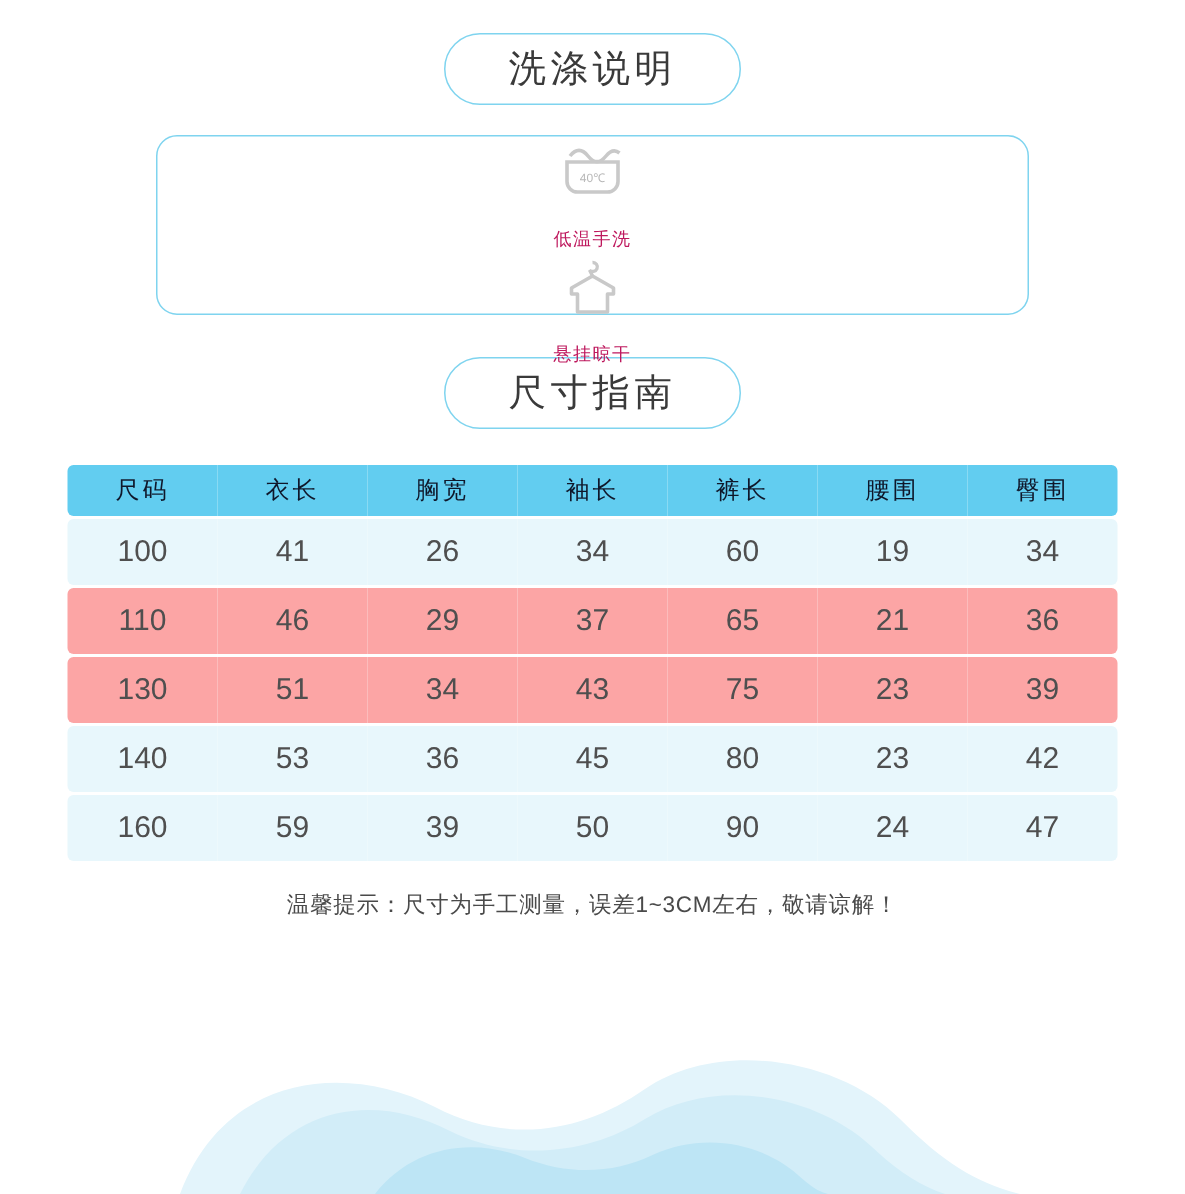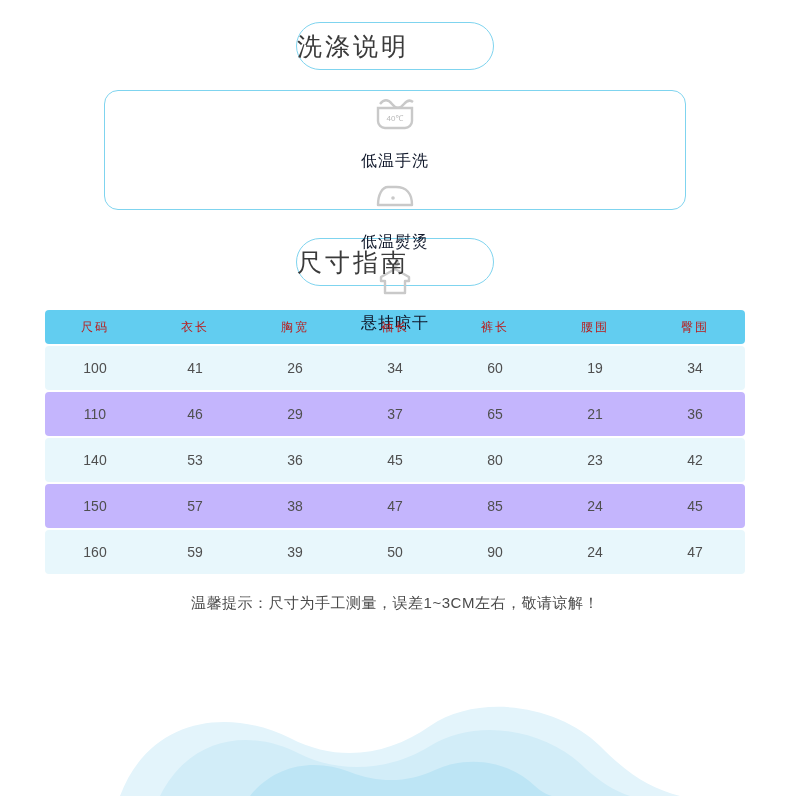--- a/index.html
+++ b/index.html
@@ -28,20 +28,21 @@
   .wave-wrap svg { display: block; }
 
   
   .pill {
     margin: 0 auto;
     border: 1.5px solid #7fd4ef;
     border-radius: 26px;
     height: 46px;
     display: flex;
     align-items: center;
+    justify-content: center;
     background: #ffffff;
   }
   .pill-text {
     font-size: 25px;
     color: #3a3a3a;
     letter-spacing: 3px;
     line-height: 1;
     font-family: "Liberation Sans", sans-serif;
   }
 
@@ -70,54 +71,54 @@
   }
   .care-icon {
     width: 50px;
     height: 48px;
     display: flex;
     align-items: center;
     justify-content: center;
   }
   .care-label {
     margin-top: 12px;
-    font-size: 16px;
-    color: #0f172a;
+    font-size: 12px;
+    color: #be185d;
     letter-spacing: 1px;
     white-space: nowrap;
     text-align: center;
   }
 
   
   .size-table {
     margin: 22px auto 0;
     width: 700px;
     border-collapse: separate;
     border-spacing: 0 2px;
     table-layout: fixed;
   }
   .size-table th {
     background: #62cdf0;
-    color: #b91c1c;
-    font-size: 12px;
+    color: #0f172a;
+    font-size: 16px;
     font-weight: normal;
     letter-spacing: 2px;
     height: 32px;
     text-align: center;
   }
   .size-table th:first-child { border-top-left-radius: 4px; border-bottom-left-radius: 4px; }
   .size-table th:last-child  { border-top-right-radius: 4px; border-bottom-right-radius: 4px; }
   .size-table td {
     text-align: center;
-    font-size: 14px;
+    font-size: 20px;
     color: #4f4f4f;
     height: 42px;
   }
   tr.row-odd td  { background: #e8f7fc; }
-  tr.row-even td { background: #c4b5fd; }
+  tr.row-even td { background: #fca5a5; }
   tr td:first-child { border-top-left-radius: 4px; border-bottom-left-radius: 4px; }
   tr td:last-child  { border-top-right-radius: 4px; border-bottom-right-radius: 4px; }
 
   .tip {
     margin: 18px auto 0;
     text-align: center;
     font-size: 15px;
     color: #4a4a4a;
     letter-spacing: 0.5px;
   }
@@ -136,29 +137,20 @@
       <svg width="46" height="42" viewBox="0 0 46 42">
         <path d="M6 14 h34 v13 a7 7 0 0 1 -7 7 h-20 a7 7 0 0 1 -7 -7 z" fill="none" stroke="#c9c9c9" stroke-width="2.4"></path>
         <path d="M8 10 c4 -5 8 -5 12 0 c4 5 8 5 12 0 c3 -3.6 6 -4.4 9 -2" fill="none" stroke="#c9c9c9" stroke-width="2.4"></path>
         <text x="23" y="27" font-size="8" fill="#b8b8b8" text-anchor="middle" font-family="Liberation Sans, sans-serif">40℃</text>
       </svg>
     </span>
     <span class="care-label">低温手洗</span>
   </div>
 
 
-  <div class="care-item">
-    <span class="care-icon">
-      <svg width="46" height="42" viewBox="0 0 46 42">
-        <path d="M6 30 h34 c0 -12 -6 -18 -16 -18 h-8 c-6 0 -10 8 -10 18 z" fill="none" stroke="#c9c9c9" stroke-width="2.4" stroke-linejoin="round"></path>
-        <circle cx="21" cy="23" r="1.8" fill="#c9c9c9"></circle>
-      </svg>
-    </span>
-    <span class="care-label">低温熨烫</span>
-  </div>
 
   <div class="care-item">
     <span class="care-icon">
       <svg width="46" height="42" viewBox="0 0 46 42">
         <path d="M23 4 a3 3 0 1 1 -2 5 l2 4" fill="none" stroke="#c9c9c9" stroke-width="2.2"></path>
         <path d="M23 13 L9 21 v4 h4 v12 h20 V25 h4 v-4 z" fill="none" stroke="#c9c9c9" stroke-width="2.4" stroke-linejoin="round"></path>
       </svg>
     </span>
     <span class="care-label">悬挂晾干</span>
   </div>
@@ -193,38 +185,38 @@
     </tr>
     <tr class="row-even">
       <td>110</td>
       <td>46</td>
       <td>29</td>
       <td>37</td>
       <td>65</td>
       <td>21</td>
       <td>36</td>
     </tr>
+    <tr class="row-even">
+      <td>130</td>
+      <td>51</td>
+      <td>34</td>
+      <td>43</td>
+      <td>75</td>
+      <td>23</td>
+      <td>39</td>
+    </tr>
     <tr class="row-odd">
       <td>140</td>
       <td>53</td>
       <td>36</td>
       <td>45</td>
       <td>80</td>
       <td>23</td>
       <td>42</td>
     </tr>
-    <tr class="row-even">
-      <td>150</td>
-      <td>57</td>
-      <td>38</td>
-      <td>47</td>
-      <td>85</td>
-      <td>24</td>
-      <td>45</td>
-    </tr>
     <tr class="row-odd">
       <td>160</td>
       <td>59</td>
       <td>39</td>
       <td>50</td>
       <td>90</td>
       <td>24</td>
       <td>47</td>
     </tr>
   </tbody>

